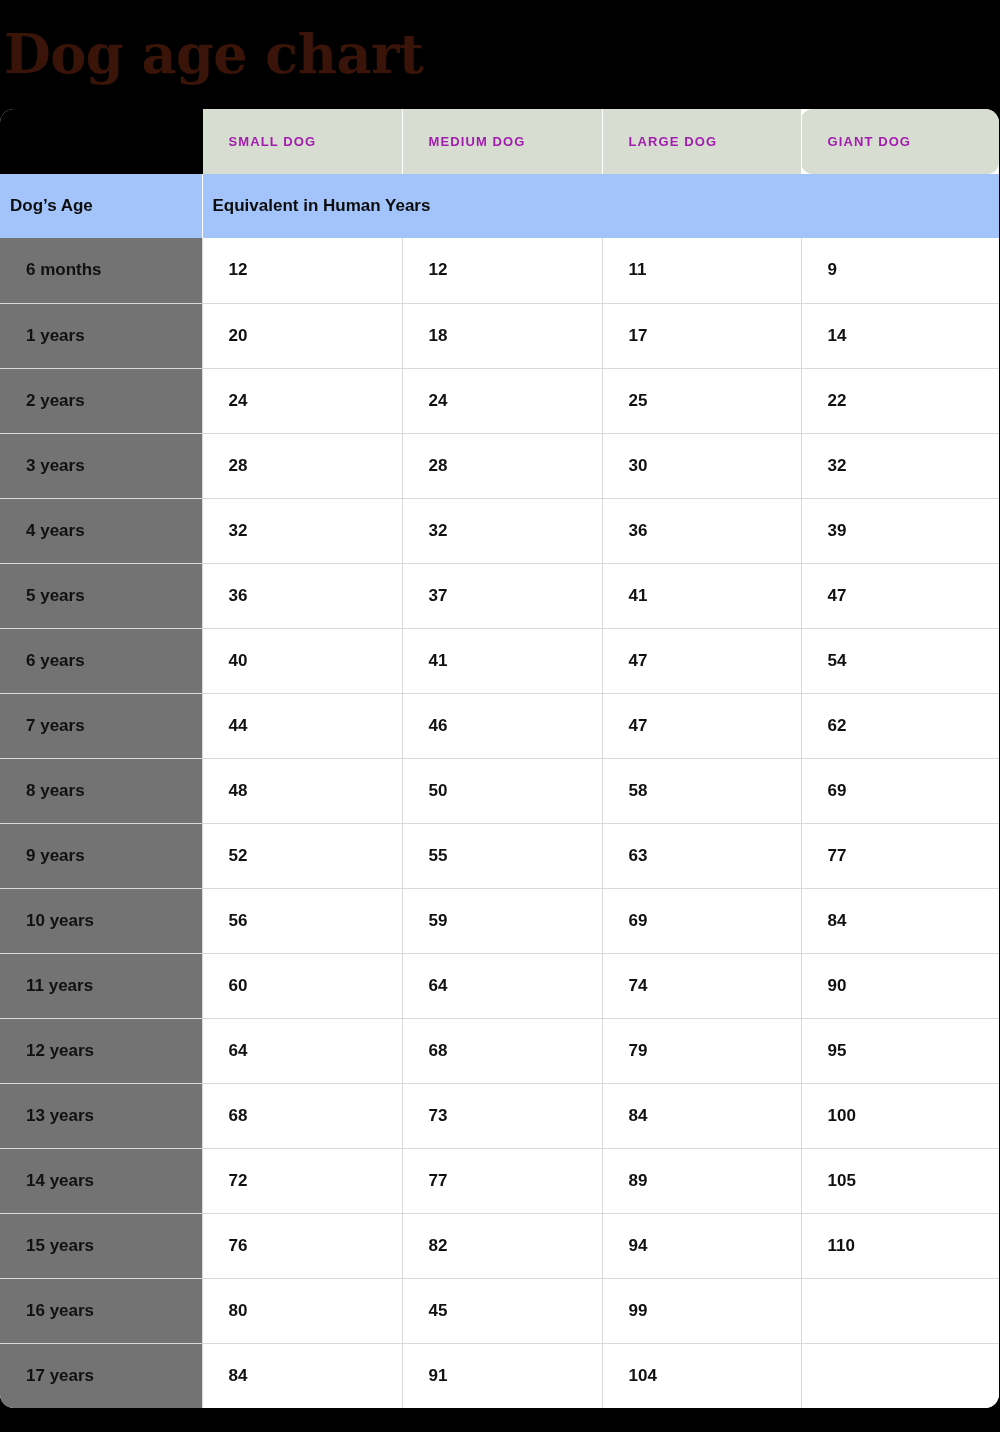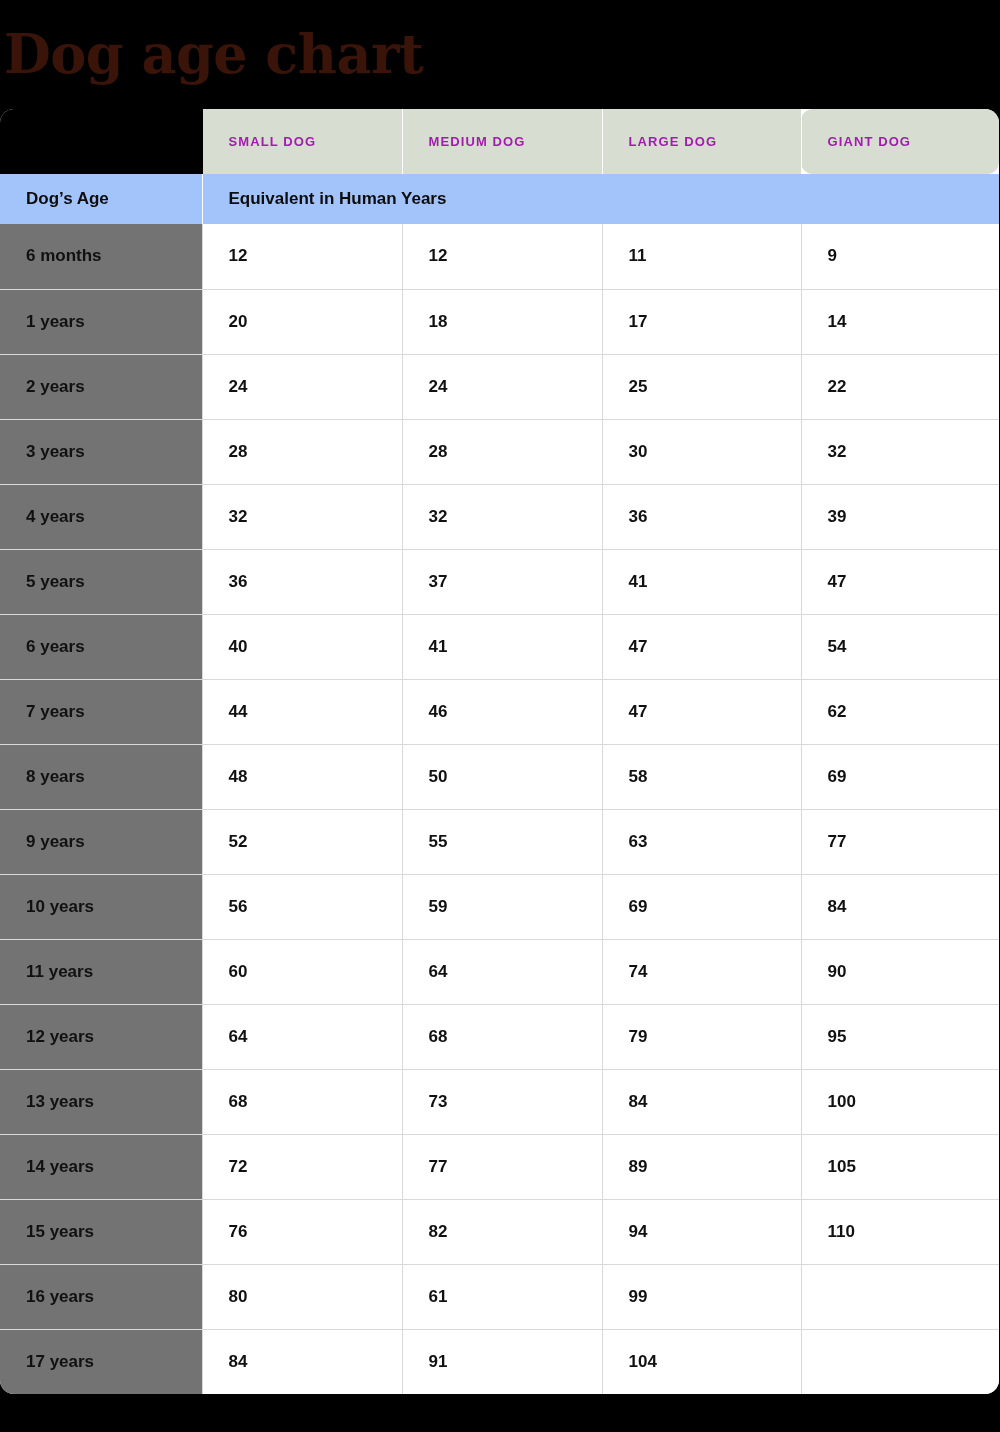--- a/index.html
+++ b/index.html
@@ -62,25 +62,25 @@
     border-right: 1px solid #ffffff;
   }
   thead th.corner {
     background: #000000;
     border-right: 1px solid #000000;
   }
   thead th:last-child { border-right: none; border-radius: 12px; }
 
   tr.band td {
     background: #a3c4fb;
-    height: 50px;
+    height: 64px;
     font-size: 17px;
     font-weight: bold;
     color: #0d0d0d;
-    padding-left: 26px;
+    padding-left: 10px;
     vertical-align: middle;
     border-right: 1px solid #ffffff;
   }
   tr.band td.label { background: #a3c4fb; }
   tr.band td:last-child { border-right: none; }
 
   tbody.rows td {
     height: 65px;
     font-size: 17px;
     font-weight: bold;
@@ -238,21 +238,21 @@
         <tr>
           <td class="age">15 years</td>
           <td>76</td>
           <td>82</td>
           <td>94</td>
           <td>110</td>
         </tr>
         <tr>
           <td class="age">16 years</td>
           <td>80</td>
-          <td>61</td>
+          <td>45</td>
           <td>99</td>
           <td></td>
         </tr>
         <tr>
           <td class="age">17 years</td>
           <td>84</td>
           <td>91</td>
           <td>104</td>
           <td></td>
         </tr>

